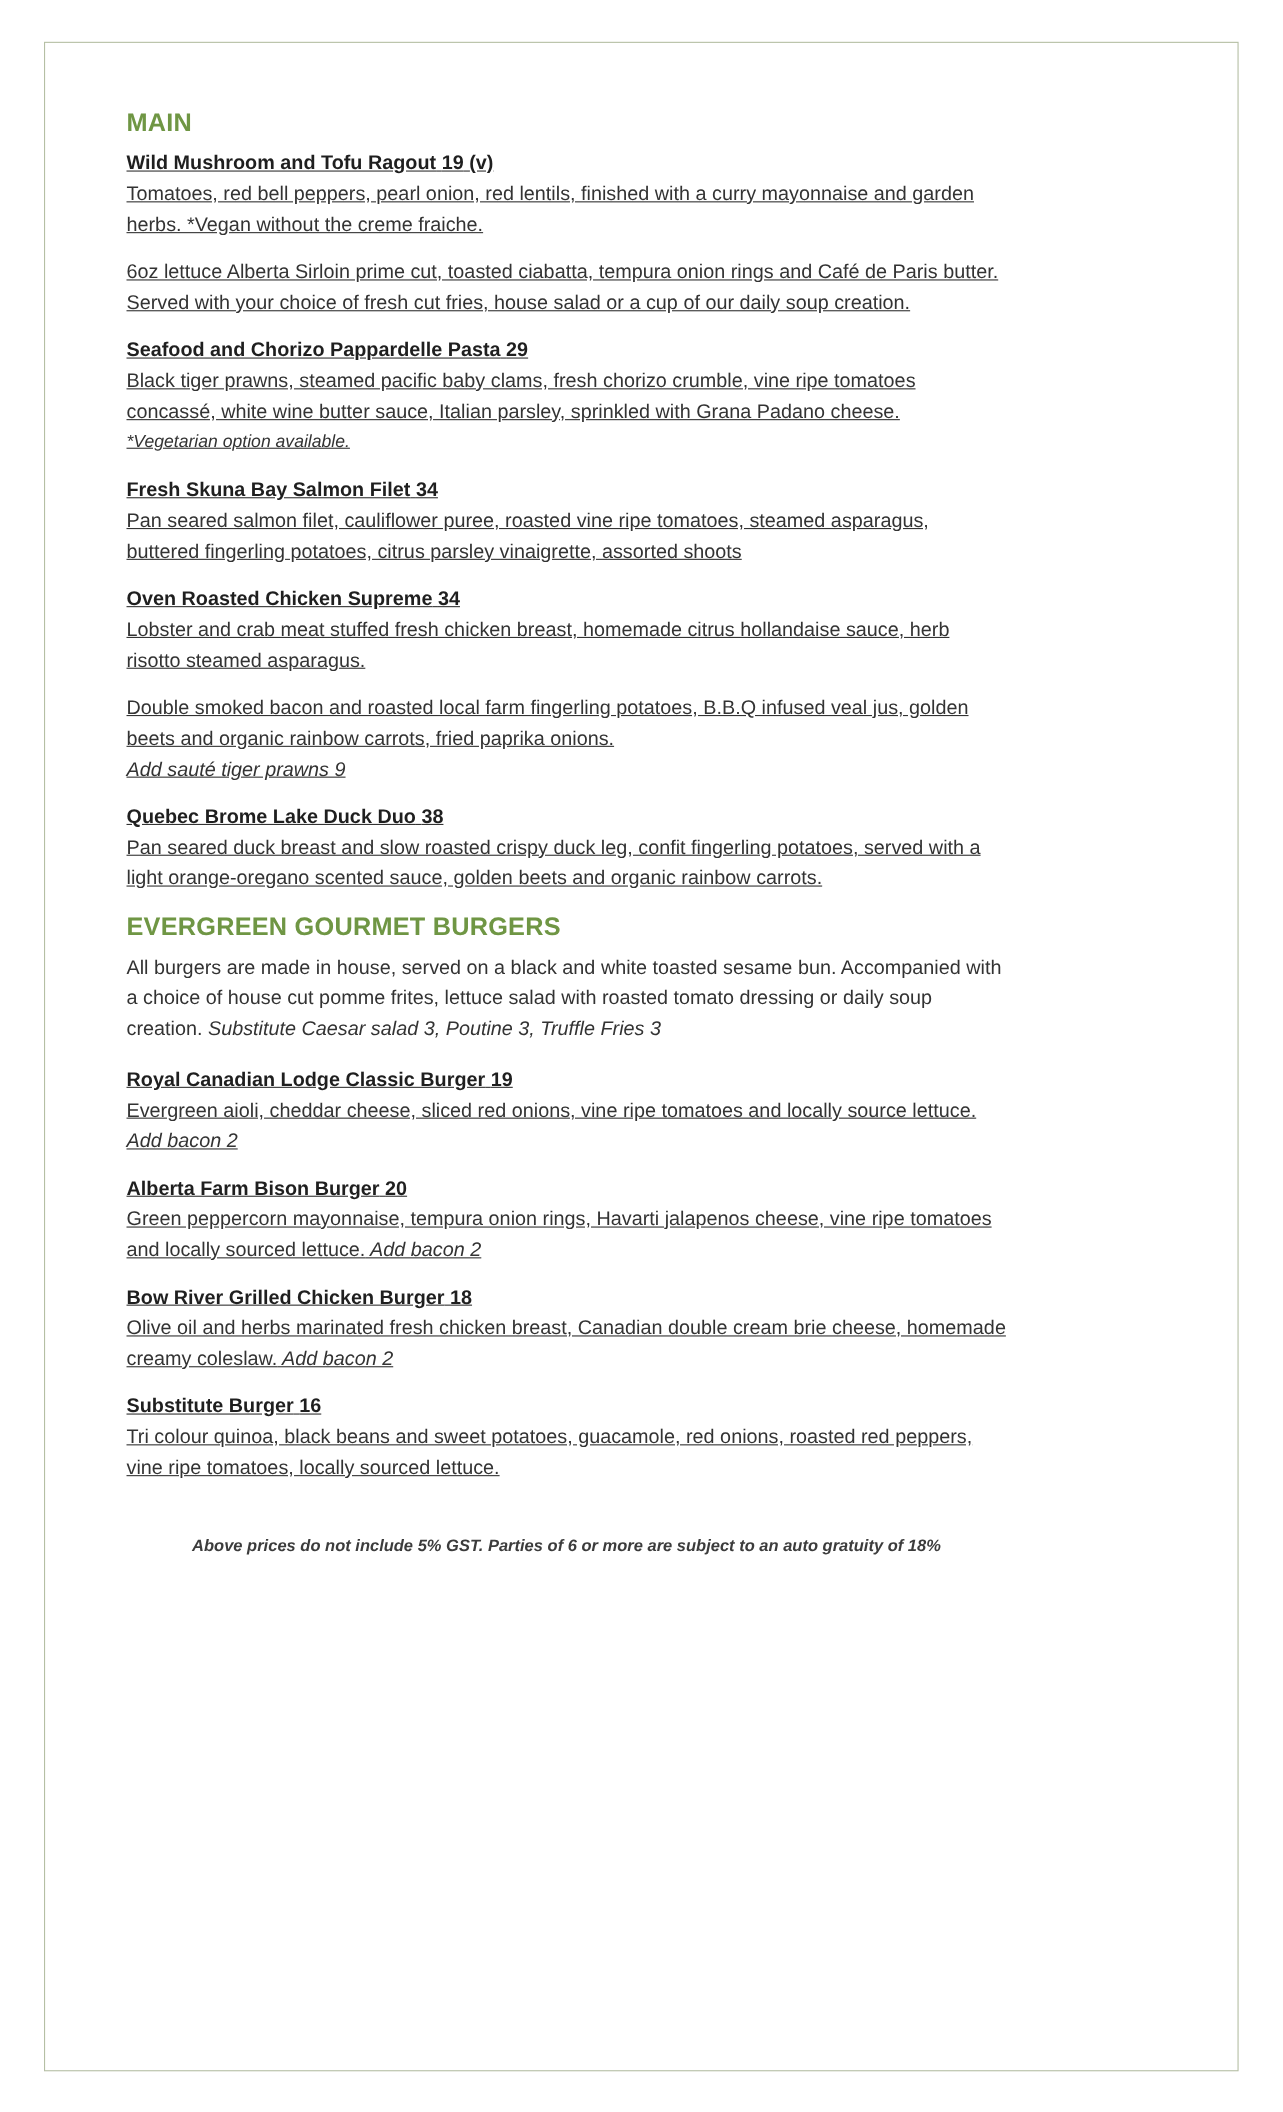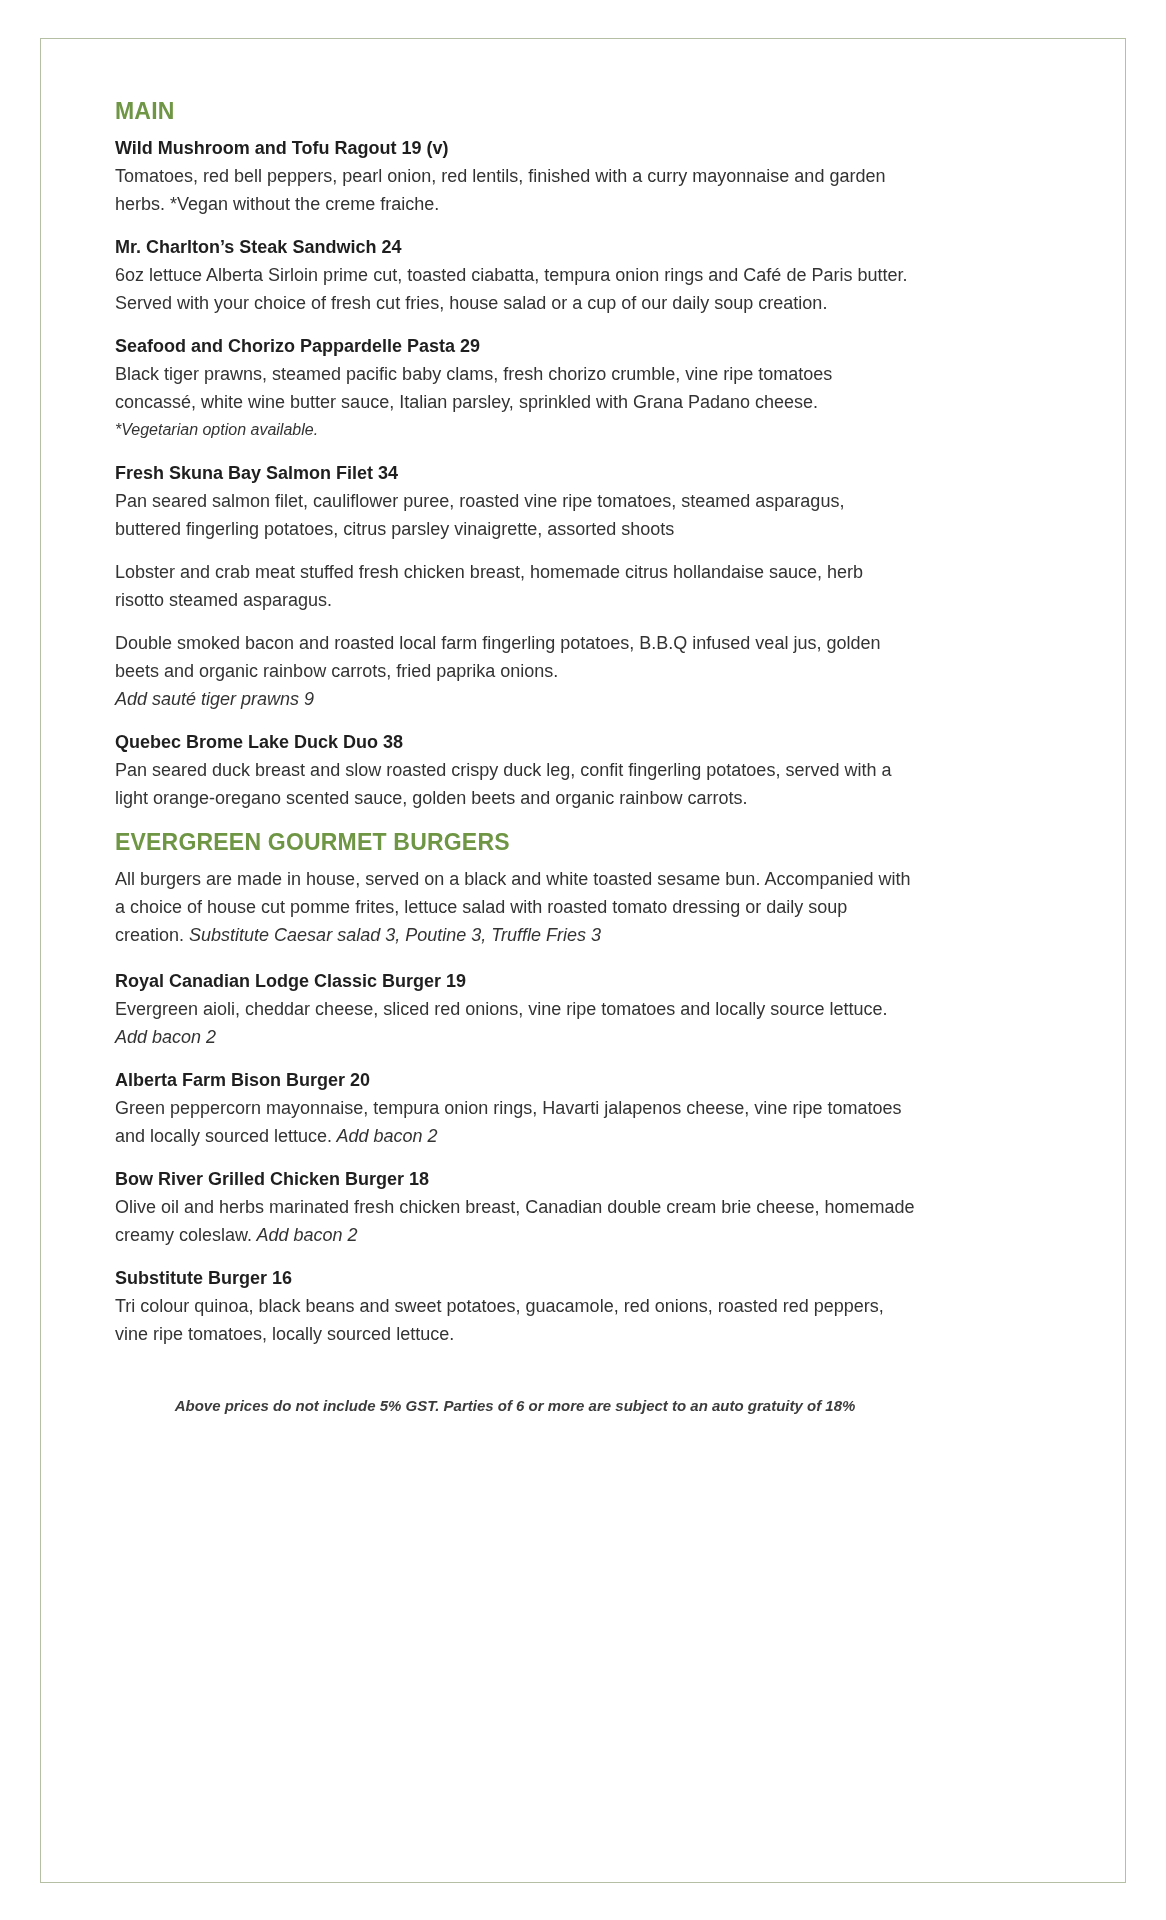--- a/index.html
+++ b/index.html
@@ -35,21 +35,21 @@
   .section { margin: 0 0 6px 0; }
   .section-header {
     margin: 0 0 8px 0;
     font-size: 23px;
     line-height: 30px;
     font-weight: 700;
     letter-spacing: 0.2px;
     color: #6f9644;
   }
   .section-intro { margin: 0 0 18px 0; }
-  .item { margin: 0 0 15px 0; }
+  .item { margin: 0 0 15px 0; text-decoration: underline; }
   .item-title {
     margin: 0;
     font-size: 18px;
     line-height: 28px;
     font-weight: 700;
     color: #1f1f1f;
   }
   .item-desc { margin: 0; }
   .item-note { margin: 0; font-style: italic; }
   .item-note.small { font-size: 16px; }
@@ -74,36 +74,36 @@
 
     <section class="section">
       <h2 class="section-header">MAIN</h2>
 
       <div class="item">
         <h3 class="item-title"><span>Wild Mushroom and Tofu Ragout</span> <span>19</span> <span>(v)</span></h3>
         <p class="item-desc">Tomatoes, red bell peppers, pearl onion, red lentils, finished with a curry mayonnaise and garden herbs. *Vegan without the creme fraiche.</p>
       </div>
 
       <div class="item">
-        <h3 class="item-title"><span>Mr. Charlton’s Steak Sandwich</span> <span>24</span></h3>
         <p class="item-desc">6oz lettuce Alberta Sirloin prime cut, toasted ciabatta, tempura onion rings and Café de Paris butter. Served with your choice of fresh cut fries, house salad or a cup of our daily soup creation.</p>
       </div>
 
       <div class="item">
         <h3 class="item-title"><span>Seafood and Chorizo Pappardelle Pasta</span> <span>29</span></h3>
         <p class="item-desc">Black tiger prawns, steamed pacific baby clams, fresh chorizo crumble, vine ripe tomatoes concassé, white wine butter sauce, Italian parsley, sprinkled with Grana Padano cheese.</p>
         <p class="item-note small">*Vegetarian option available.</p>
       </div>
 
       <div class="item">
         <h3 class="item-title"><span>Fresh Skuna Bay Salmon Filet</span> <span>34</span></h3>
         <p class="item-desc">Pan seared salmon filet, cauliflower puree, roasted vine ripe tomatoes, steamed asparagus, buttered fingerling potatoes, citrus parsley vinaigrette, assorted shoots</p>
       </div>
 
       <div class="item">
+        <h3 class="item-title"><span>Oven Roasted Chicken Supreme</span> <span>34</span></h3>
         <p class="item-desc">Lobster and crab meat stuffed fresh chicken breast, homemade citrus hollandaise sauce, herb risotto steamed asparagus.</p>
       </div>
 
       <div class="item">
         <p class="item-desc">Double smoked bacon and roasted local farm fingerling potatoes, B.B.Q infused veal jus, golden beets and organic rainbow carrots, fried paprika onions.</p>
         <p class="item-note">Add sauté tiger prawns 9</p>
       </div>
 
       <div class="item">
         <h3 class="item-title"><span>Quebec Brome Lake Duck Duo</span> <span>38</span></h3>

